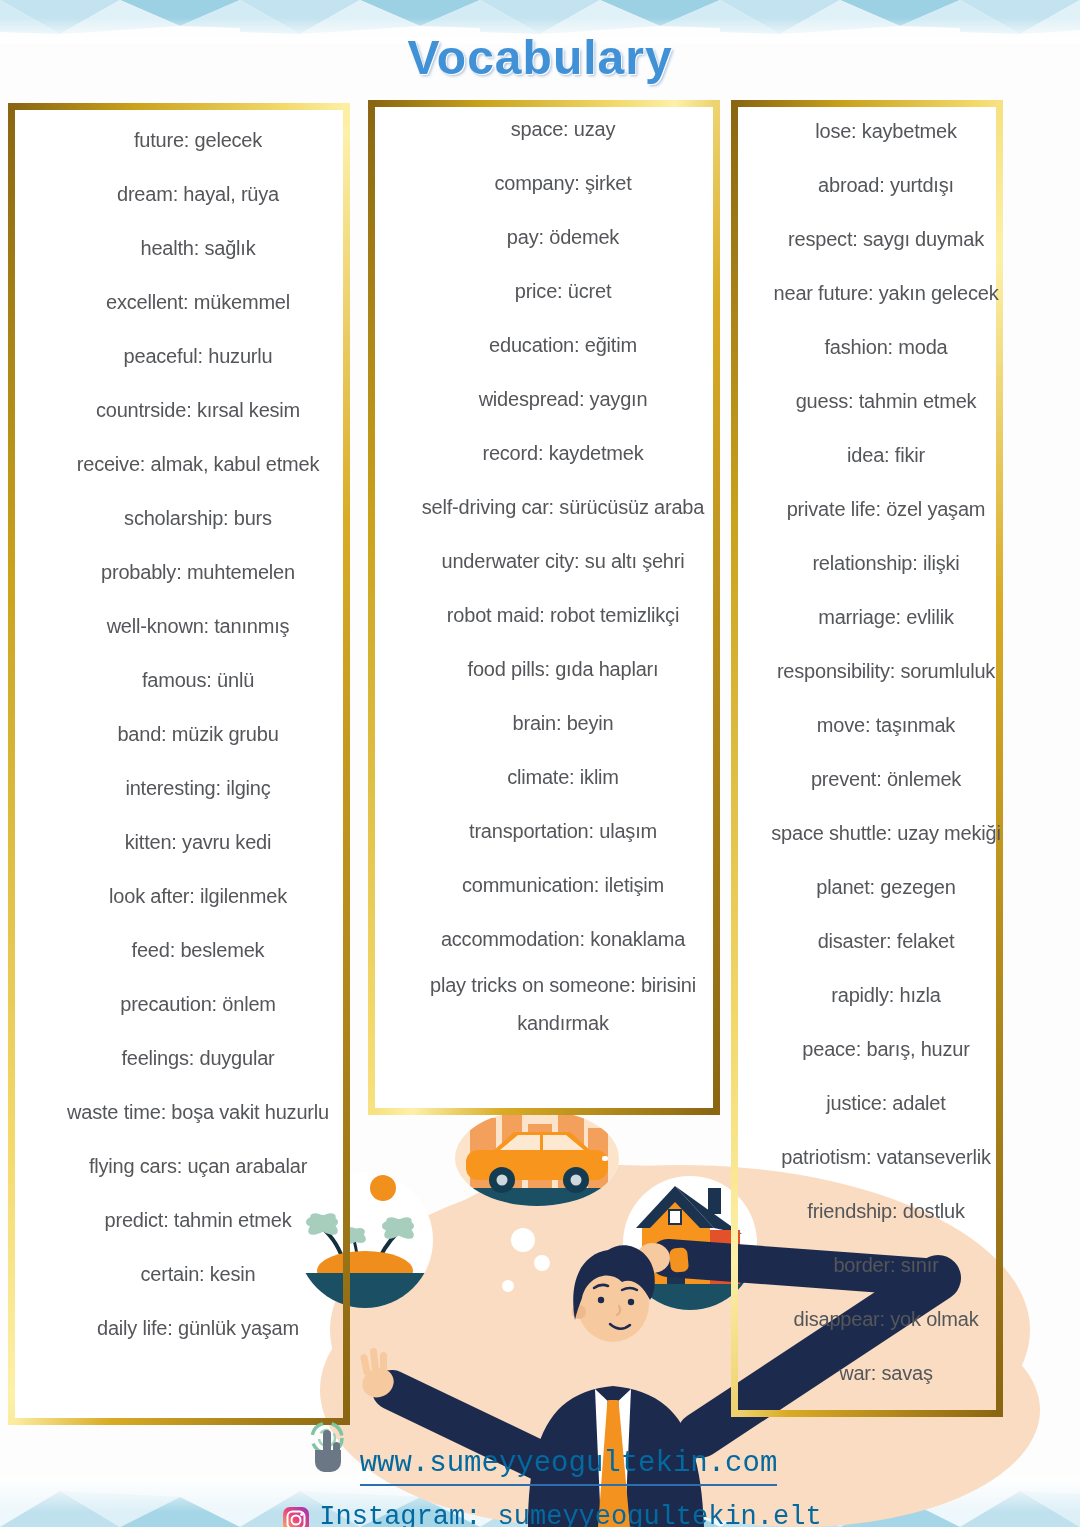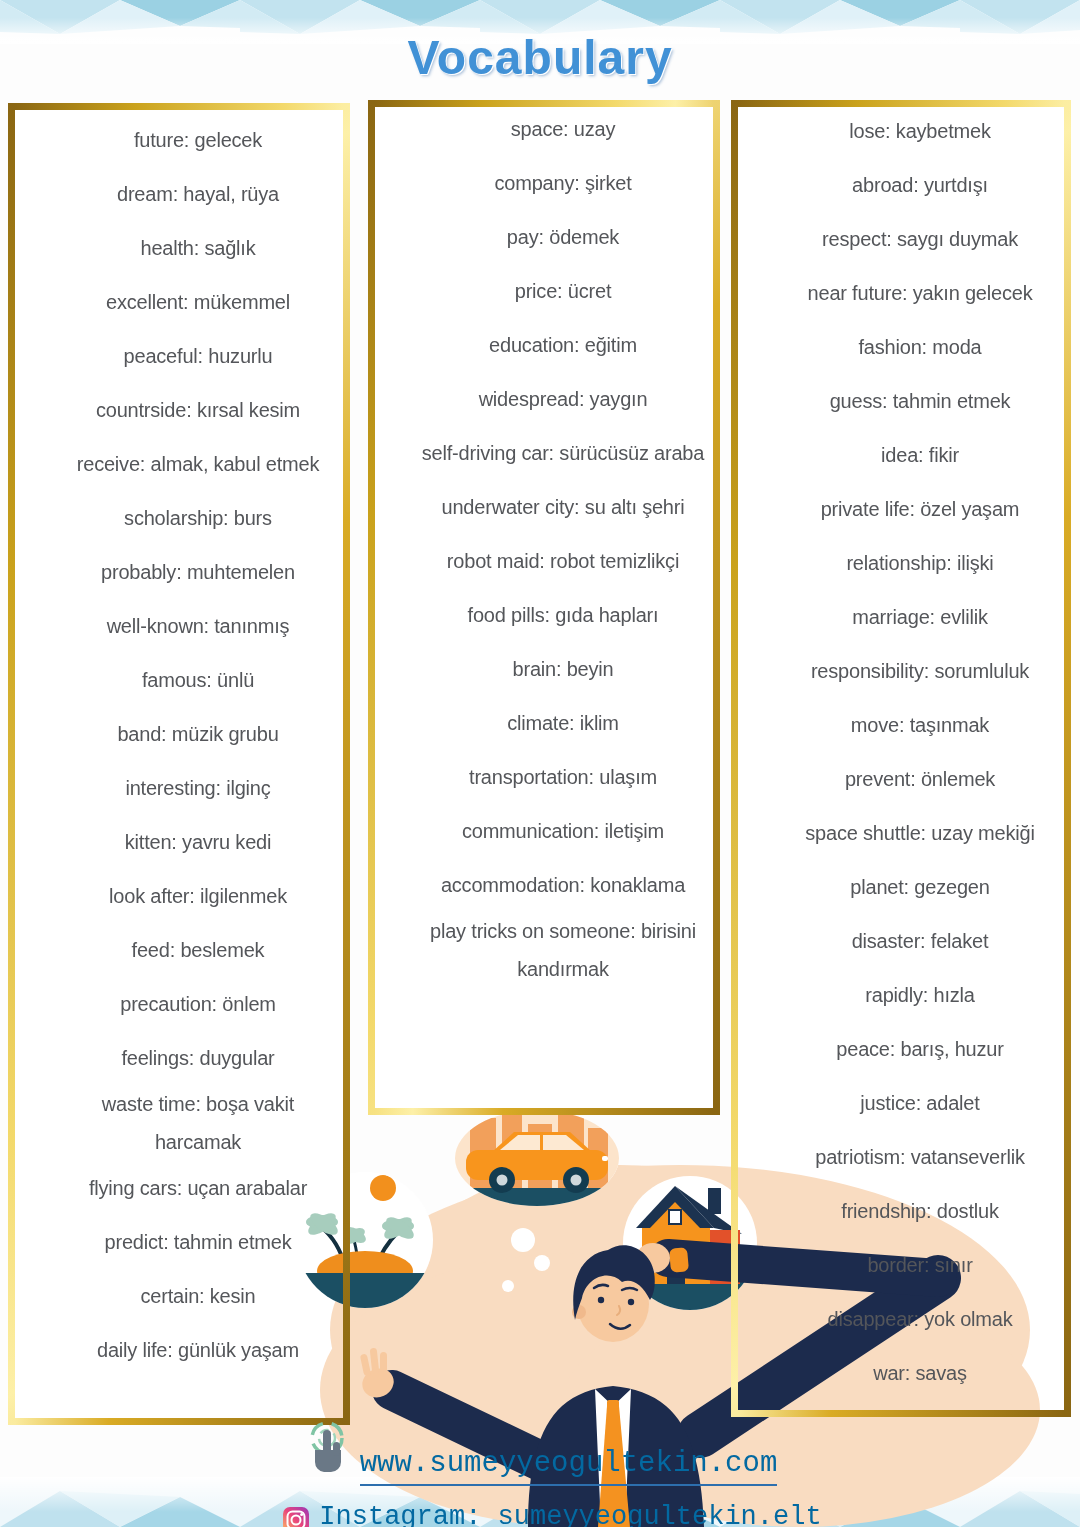--- a/index.html
+++ b/index.html
@@ -9,21 +9,21 @@
   .band{position:absolute;left:0;width:1080px;z-index:0;}
   .band.top{top:0;height:44px;}
   .band.bottom{bottom:0;height:50px;}
   
   .title{position:absolute;top:30px;left:0;width:100%;text-align:center;z-index:5;
          font-size:48px;font-weight:bold;color:#4191d6;letter-spacing:1px;
          text-shadow:1px 1px 0 #ffffff,2px 2px 3px rgba(60,110,170,.45);}
   
   .c1{left:8px;top:103px;width:342px;height:1322px;}
   .c2{left:368px;top:100px;width:352px;height:1015px;}
-  .c3{left:731px;top:100px;width:340px;height:1317px;border-radius:28px;}
+  .c3{left:731px;top:100px;width:272px;height:1317px;border-radius:28px;}
   .boxfill{position:absolute;background:#ffffff;z-index:1;}
   .frame{position:absolute;z-index:3;border:7px solid #caa21c;box-sizing:border-box;
          border-image:linear-gradient(105deg,#8a6612 0%,#caa21c 18%,#f3d96b 40%,#fdf0a8 50%,#d9ab25 65%,#8a6612 100%) 1;}
   .entries{position:absolute;z-index:4;box-sizing:border-box;display:flex;flex-direction:column;
            align-items:center;padding-top:10px;padding-left:38px;}
   .c2.entries{padding-top:2px;border-radius:31px;}
   .c3.entries{padding-top:4px;}
   .entry{min-height:54px;display:flex;align-items:center;justify-content:center;text-align:center;
          font-size:20px;line-height:38px;color:#54565a;letter-spacing:-0.2px;}
   .c1 .entry{max-width:270px;}
@@ -221,33 +221,34 @@
       <div class="entry">probably: muhtemelen</div>
       <div class="entry">well-known: tanınmış</div>
       <div class="entry">famous: ünlü</div>
       <div class="entry">band: müzik grubu</div>
       <div class="entry">interesting: ilginç</div>
       <div class="entry">kitten: yavru kedi</div>
       <div class="entry">look after: ilgilenmek</div>
       <div class="entry">feed: beslemek</div>
       <div class="entry">precaution: önlem</div>
       <div class="entry">feelings: duygular</div>
-      <div class="entry">waste time: boşa vakit harcamak</div>
+      <div class="entry">waste time: boşa vakit huzurlu</div>
       <div class="entry">flying cars: uçan arabalar</div>
       <div class="entry">predict: tahmin etmek</div>
       <div class="entry">certain: kesin</div>
       <div class="entry">daily life: günlük yaşam</div>
     </div>
   <div class="entries c2">
       <div class="entry">space: uzay</div>
       <div class="entry">company: şirket</div>
       <div class="entry">pay: ödemek</div>
       <div class="entry">price: ücret</div>
       <div class="entry">education: eğitim</div>
       <div class="entry">widespread: yaygın</div>
+      <div class="entry">record: kaydetmek</div>
       <div class="entry">self-driving car: sürücüsüz araba</div>
       <div class="entry">underwater city: su altı şehri</div>
       <div class="entry">robot maid: robot temizlikçi</div>
       <div class="entry">food pills: gıda hapları</div>
       <div class="entry">brain: beyin</div>
       <div class="entry">climate: iklim</div>
       <div class="entry">transportation: ulaşım</div>
       <div class="entry">communication: iletişim</div>
       <div class="entry">accommodation: konaklama</div>
       <div class="entry">play tricks on someone: birisini kandırmak</div>

